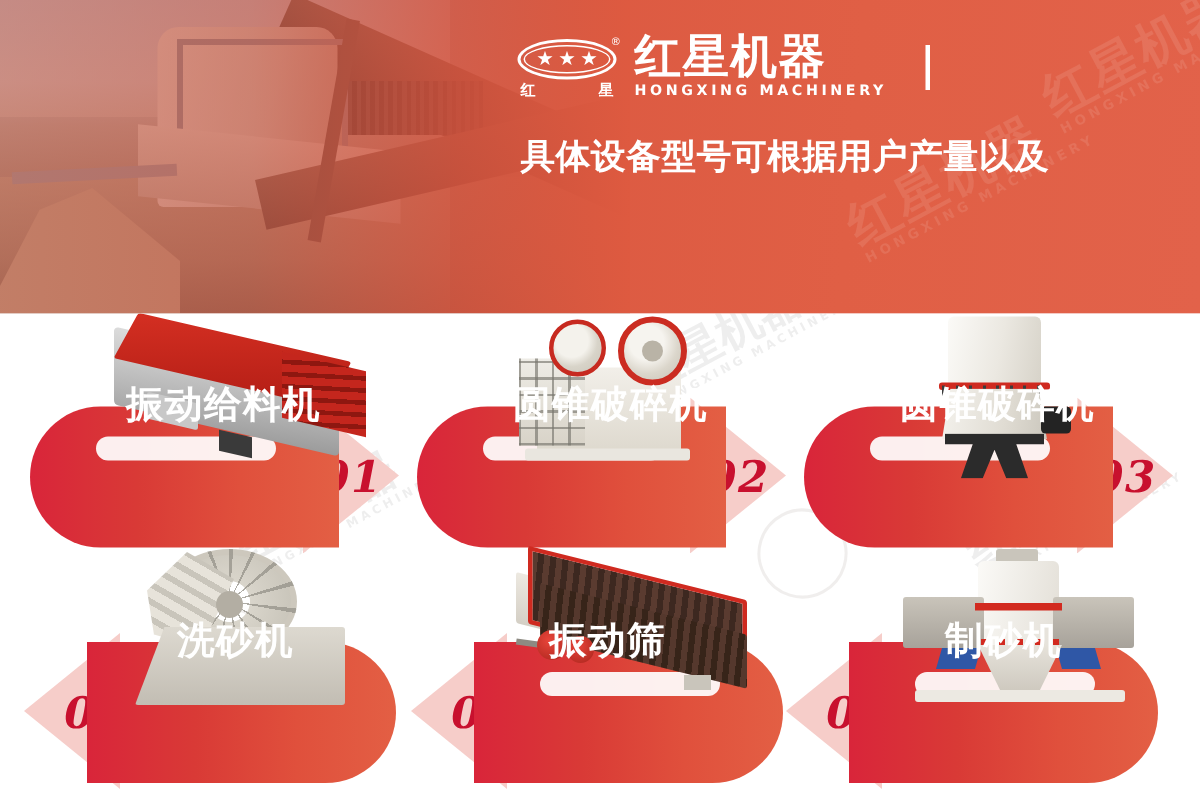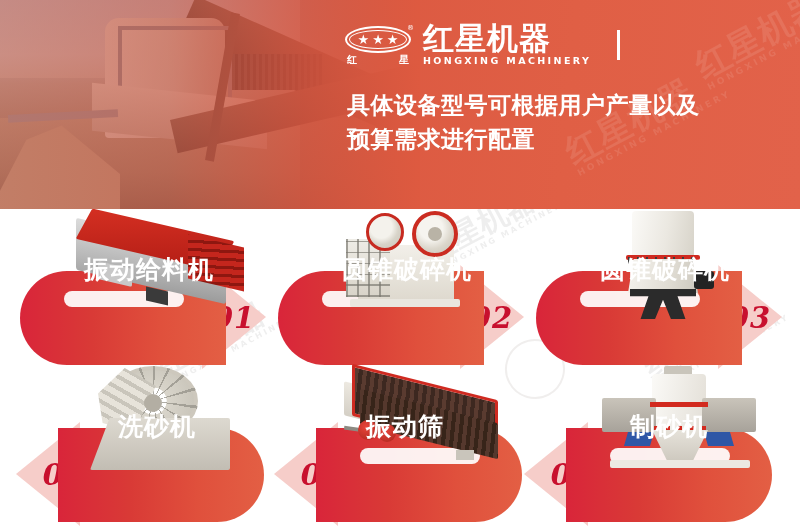--- a/index.html
+++ b/index.html
@@ -580,21 +580,20 @@
           <div class="brand-cn">红星机器</div>
           <div class="brand-en">HONGXING MACHINERY</div>
         </div>
 
         <div class="divider-bar"></div>
 
       </div>
 
       <div class="subtitle">
         <div>具体设备型号可根据用户产量以及</div>
-        <div>预算需求进行配置</div>
       </div>
 
     </div>
   </div>
 
   <div class="body-area">
 
     <div class="bg-wm" style="left:150px; top:108px;">
       <span class="wm-cn">红星机器</span>
       <span class="wm-en">HONGXING MACHINERY</span>

